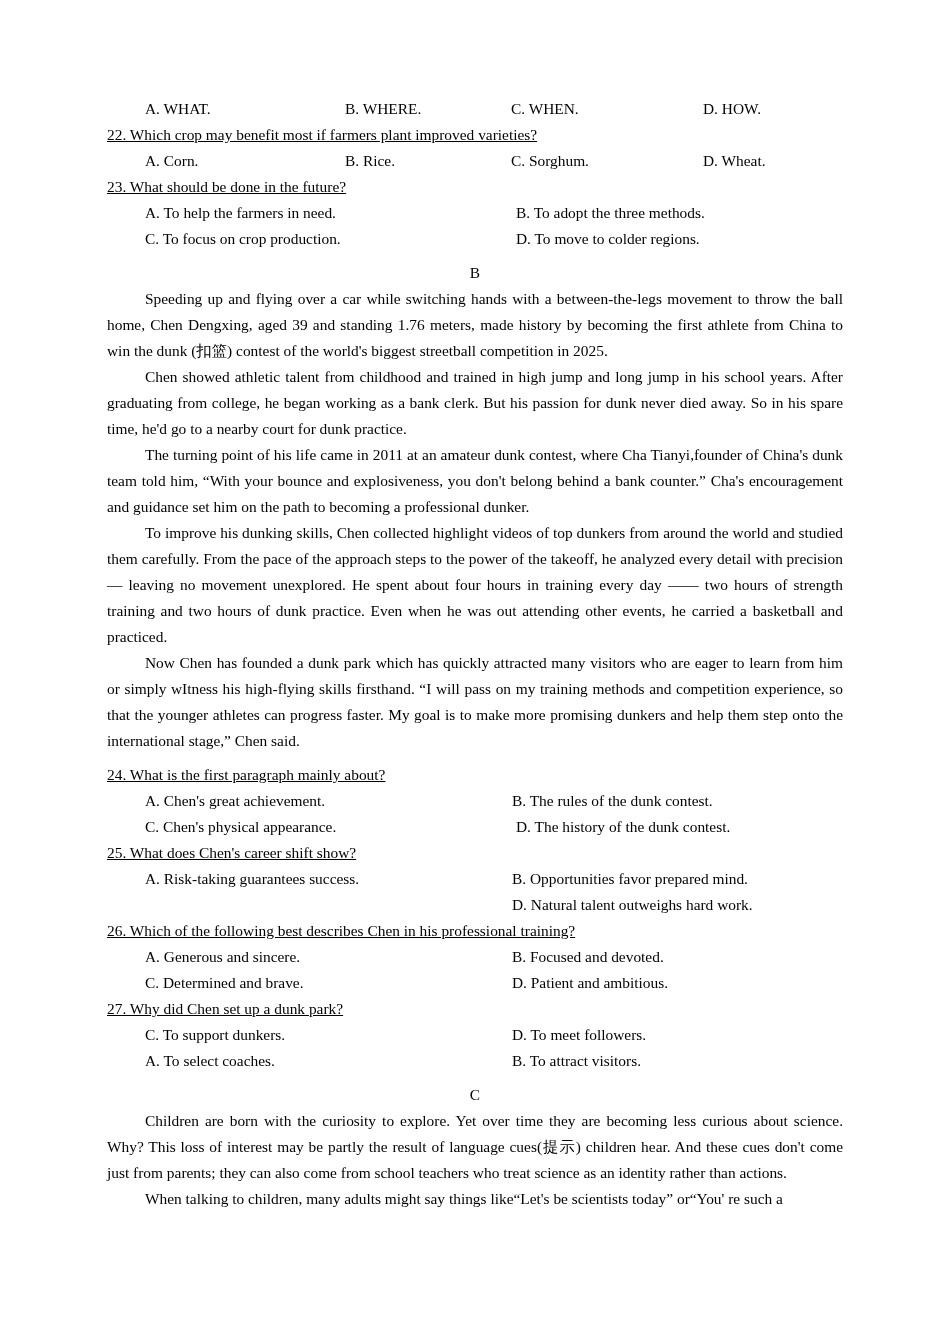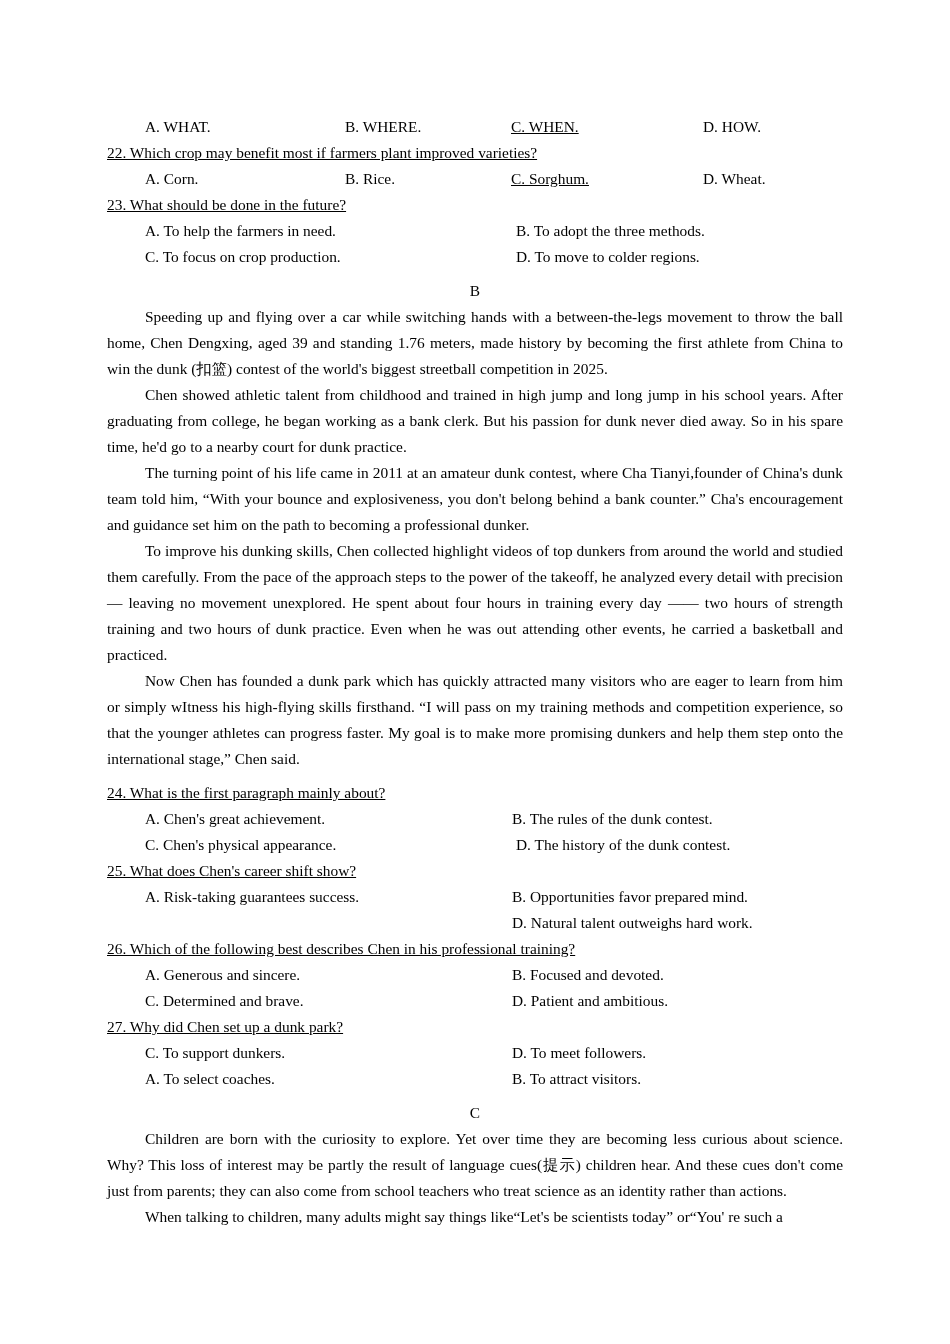--- a/index.html
+++ b/index.html
@@ -18,21 +18,21 @@
     position: relative;
     width: 950px;
     height: 1344px;
     box-sizing: border-box;
     padding: 0;
     overflow: hidden;
   }
   .content {
     position: absolute;
     left: 107px;
-    top: 114px;
+    top: 96px;
     width: 736px;
   }
 
   
   .para {
     font-size: 15.4px;
     line-height: 26px;
     text-align: justify;
     text-justify: inter-word;
     text-indent: 38px;
@@ -66,21 +66,21 @@
     line-height: 26px;
   }
   .opt {
     position: absolute;
     top: 0;
     white-space: pre;
   }
   
   .c4-a { left: 38px; }
   .c4-b { left: 238px; }
-  .c4-c { left: 404px; text-decoration: underline; }
+  .c4-c { left: 404px; }
   .c4-d { left: 596px; }
   
   .c2-a { left: 38px; }
   .c2-b { left: 405px; text-align: right; }
   .c2-b-wide { left: 409px; }
 </style>
 </head>
 <body>
 
 <div class="page">

